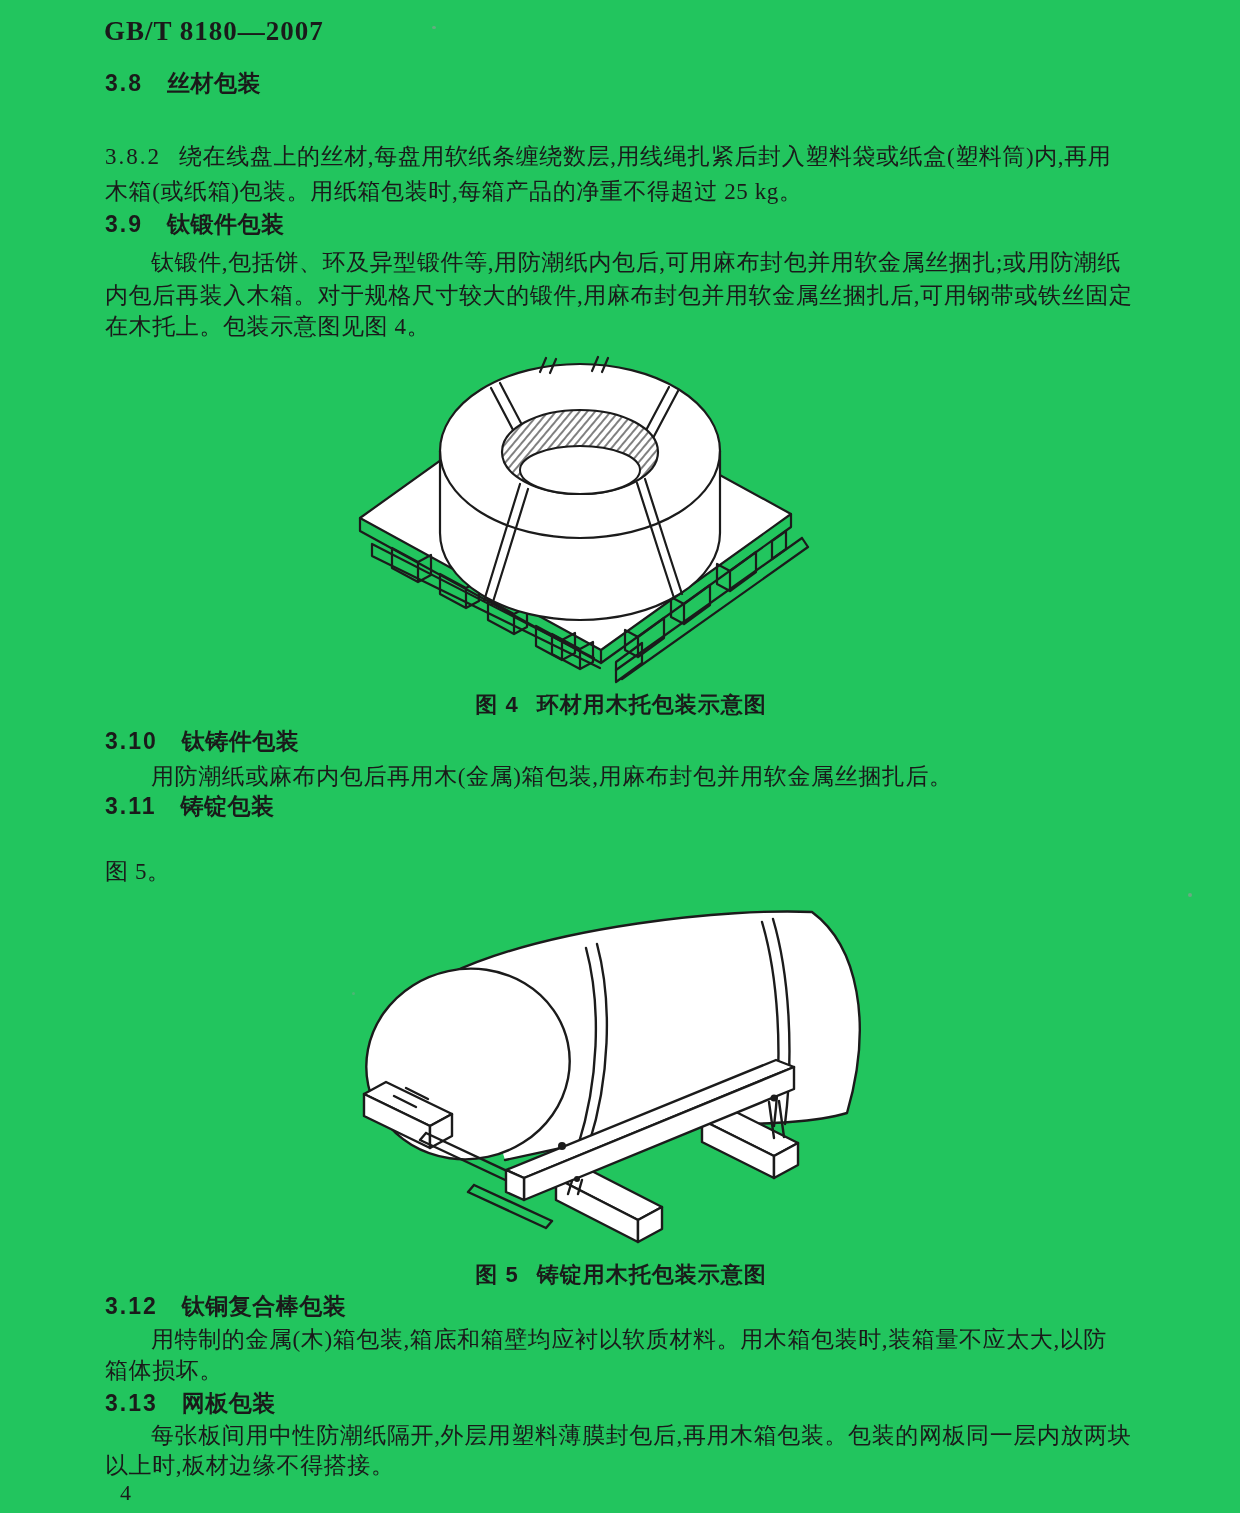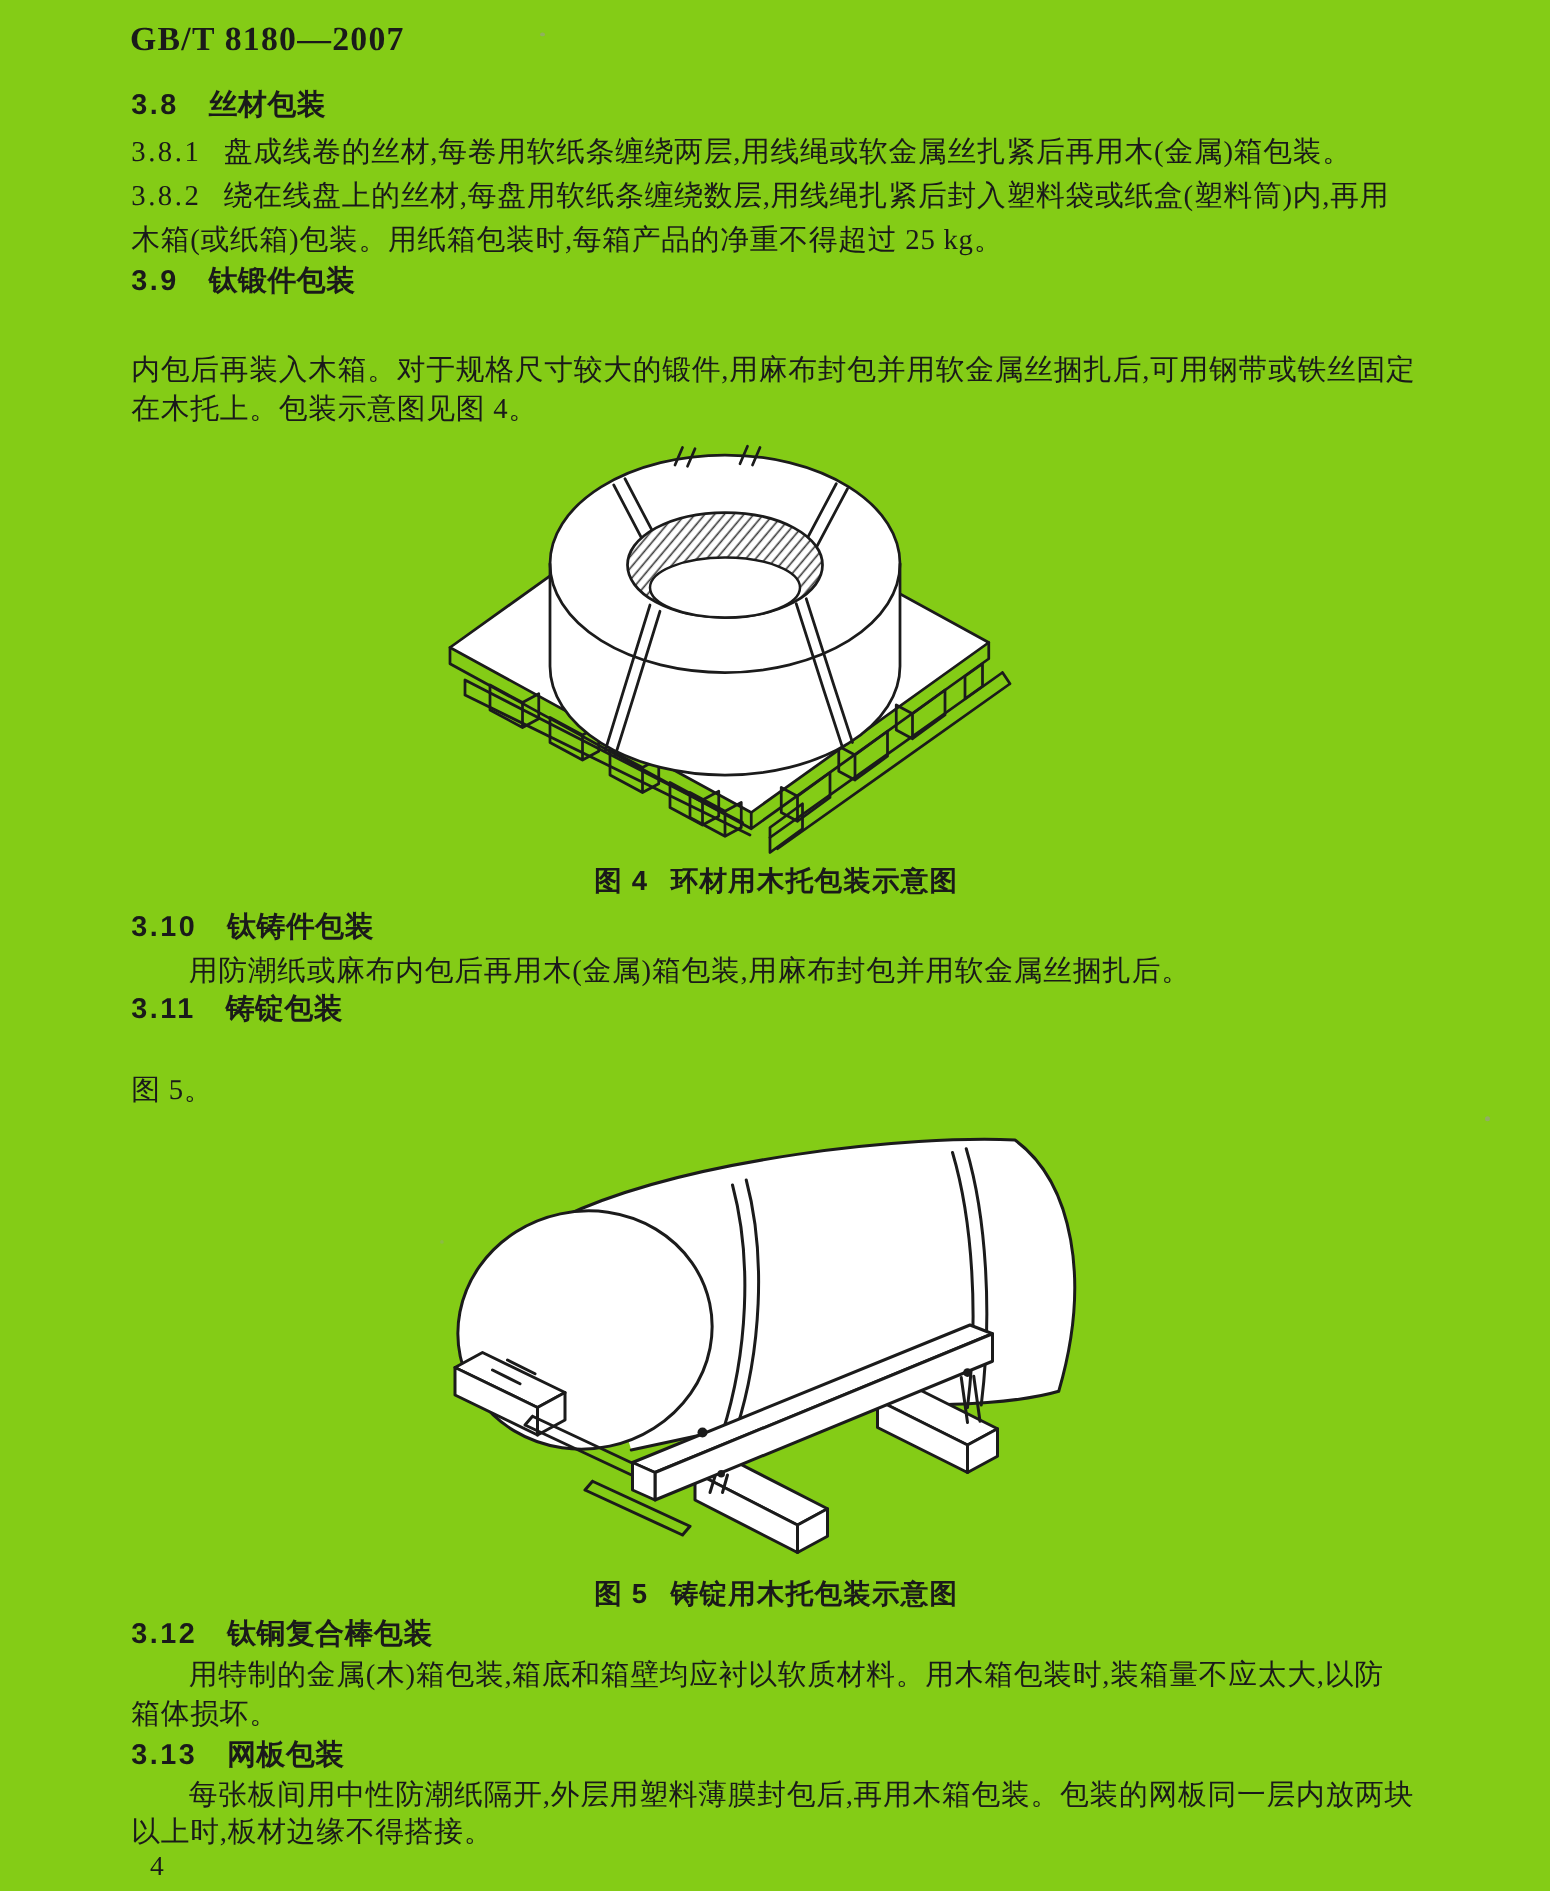--- a/index.html
+++ b/index.html
@@ -1,18 +1,18 @@
 <!DOCTYPE html>
 <html><head>
 <meta charset="utf-8">
 <style>
   html,body { margin:0; padding:0; background:#e8e8e8; }
   .page {
     position:relative; width:1240px; height:1513px; margin:0 auto;
-    background:#84cc16; overflow:hidden;
+    background:#22c55e; overflow:hidden;
     font-family:"Liberation Serif", serif; color:#1a1a1a;
   }
   .abs { position:absolute; white-space:nowrap; }
   .doc-header {
     left:104px; top:16px;
     font-size:27px; font-weight:700; letter-spacing:1px;
     font-family:"Liberation Serif", serif;
   }
   .heading {
     left:105px; font-size:23px; font-weight:700;
@@ -38,32 +38,30 @@
 <body>
 
 <div class="page">
 
   <div class="abs doc-header">GB/T 8180—2007</div>
 
   <div class="abs heading" style="top:68px">
     <span class="num">3.8</span><span>丝材包装</span>
   </div>
 
-  <div class="abs bodyline" style="top:106px">
-    <span class="num">3.8.1</span><span>盘成线卷的丝材,每卷用软纸条缠绕两层,用线绳或软金属丝扎紧后再用木(金属)箱包装。</span>
-  </div>
 
   <div class="abs bodyline" style="top:141px">
     <span class="num">3.8.2</span><span>绕在线盘上的丝材,每盘用软纸条缠绕数层,用线绳扎紧后封入塑料袋或纸盒(塑料筒)内,再用</span>
   </div>
   <div class="abs bodyline" style="top:176px">木箱(或纸箱)包装。用纸箱包装时,每箱产品的净重不得超过 25 kg。</div>
 
   <div class="abs heading" style="top:209px">
     <span class="num">3.9</span><span>钛锻件包装</span>
   </div>
+  <div class="abs bodyline indent" style="top:247px">钛锻件,包括饼、环及异型锻件等,用防潮纸内包后,可用麻布封包并用软金属丝捆扎;或用防潮纸</div>
   <div class="abs bodyline" style="top:280px">内包后再装入木箱。对于规格尺寸较大的锻件,用麻布封包并用软金属丝捆扎后,可用钢带或铁丝固定</div>
   <div class="abs bodyline" style="top:311px">在木托上。包装示意图见图 4。</div>
 
   <div class="figure" style="left:354px; top:352px">
     <svg width="505" height="332" viewBox="0 0 505 332" xmlns="http://www.w3.org/2000/svg">
       <defs>
         <pattern id="h4" width="6" height="6" patternUnits="userSpaceOnUse" patternTransform="rotate(40)">
           <rect width="6" height="6" fill="#ffffff"></rect>
           <line x1="1" y1="0" x2="1" y2="6" stroke="#3c3c3c" stroke-width="1.3"></line>
         </pattern>

